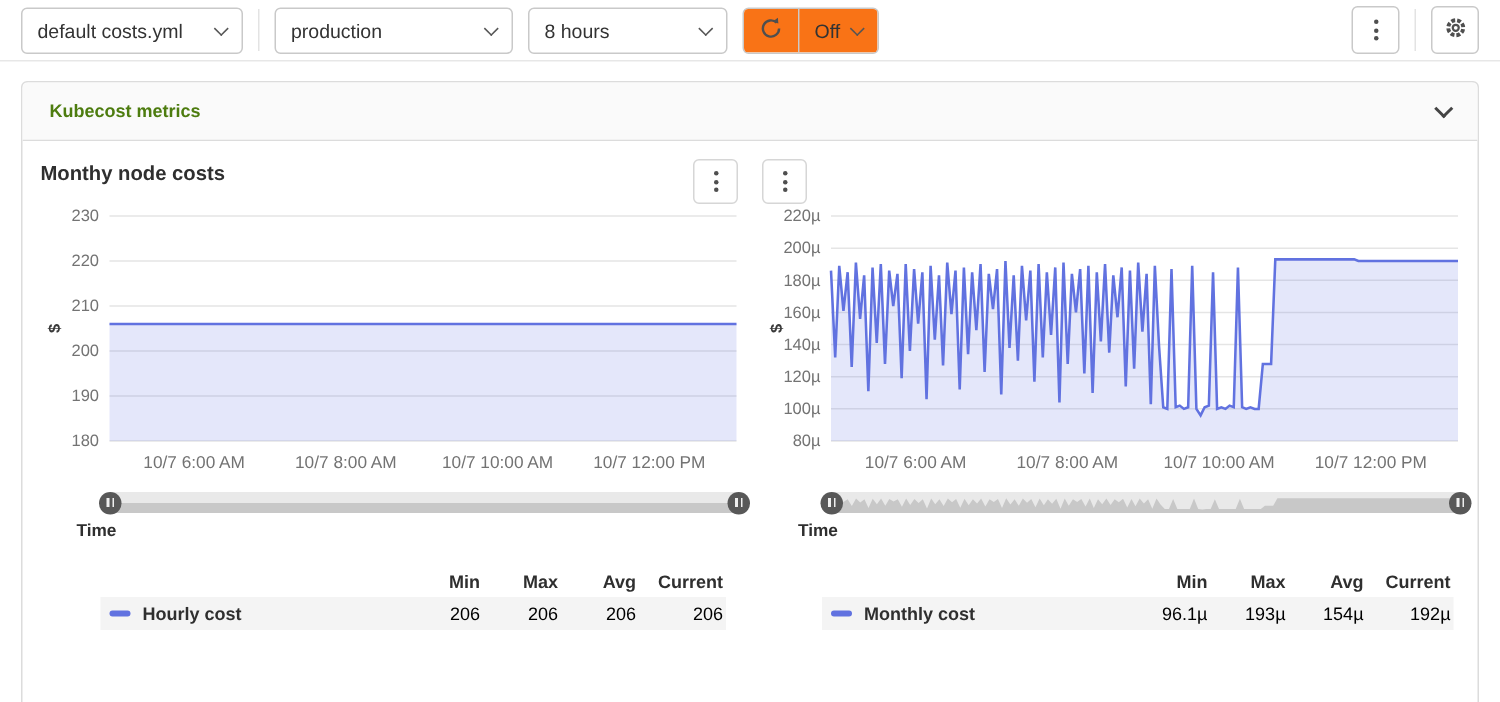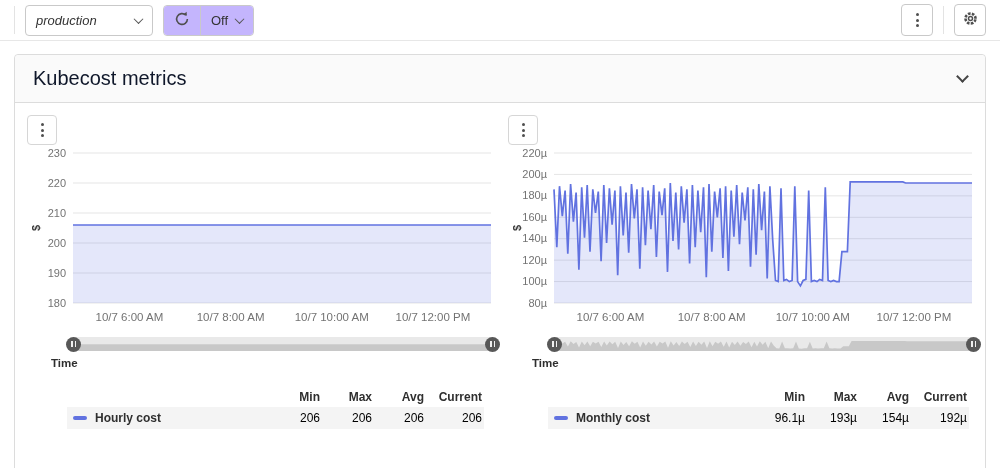--- a/index.html
+++ b/index.html
@@ -5,41 +5,41 @@
   * { margin:0; padding:0; box-sizing:border-box; }
   html,body { width:1000px; height:468px; overflow:hidden; background:#fff;
     font-family:"Liberation Sans", sans-serif; color:#333; }
 
   
   .toolbar { display:flex; align-items:center; gap:10px; padding:5px 14px;
     height:41px; border-bottom:1px solid #e7e7e7; background:#fff; }
   .dd { display:flex; align-items:center; justify-content:space-between;
     height:31px; border:1px solid #c9c9c9; border-radius:4px; background:#fff;
     padding:0 10px; font-size:13px; color:#333; cursor:pointer; }
-  .dd-dashboard { width:148px; } .dd-env { width:128px;font-style:italic; } .dd-range { width:133px; }
+  .dd-dashboard { width:148px; } .dd-env { width:159px; } .dd-range { width:133px; }
   .chev { width:7px; height:7px; border-right:1.6px solid #555; border-bottom:1.6px solid #555;
     transform:rotate(45deg) translate(-1px,-1px); display:inline-block; margin-left:8px; }
   .vdiv { width:1px; height:28px; background:#e3e3e3; }
   .btn-group { display:flex; height:31px; border:1px solid #c9c9c9; border-radius:4px; overflow:hidden; }
-  .btn-group button { background:#c4b5fd; border:none; display:flex; align-items:center;
+  .btn-group button { background:#f97316; border:none; display:flex; align-items:center;
     padding:0 10px; font-size:13px; color:#333; cursor:pointer; }
   .btn-group .refresh { border-right:1px solid #c9c9c9; }
   .spacer { flex:1; }
   .icon-btn { width:32px; height:32px; border:1px solid #c9c9c9; border-radius:4px;
     background:#fff; display:flex; align-items:center; justify-content:center; cursor:pointer; }
   .kebab-dots { display:flex; flex-direction:column; gap:2.5px; }
   .kebab-dots i { width:3px; height:3px; border-radius:50%; background:#4f4f4f; display:block; }
 
   
   .card { margin:13px 14px 0 14px; border:1px solid #dcdcdc; border-radius:4px 4px 0 0;
     height:600px; background:#fff; }
   .card-header { display:flex; align-items:center; justify-content:space-between;
     background:#fafafa; border-bottom:1px solid #dcdcdc; padding:12px 18px;
     border-radius:4px 4px 0 0; cursor:pointer; }
-  .card-header .title { font-size:20px; font-weight:normal; color:#0f172a; }
+  .card-header .title { font-size:12px; font-weight:bold; color:#4d7c0f; }
   .chev-big { width:9px; height:9px; border-right:2px solid #444; border-bottom:2px solid #444;
     transform:rotate(45deg); margin-top:-4px; }
 
   .card-body { display:flex; }
   .panel { width:50%; padding:12px 8px 0 12px; }
   .panel + .panel { padding-left:8px; }
   .panel-head { display:flex; align-items:flex-start; justify-content:space-between; height:32px; }
   .panel-head h3 { font-size:13.5px; font-weight:bold; color:#2f2f2f; padding-top:2px; }
   .kebab-btn { width:30px; height:30px; border:1px solid #d6d6d6; border-radius:4px;
     background:#fff; display:flex; align-items:center; justify-content:center; cursor:pointer; }
@@ -66,23 +66,31 @@
     font-weight:bold; color:#2f2f2f; }
   .legend .swatch { width:14px; height:3.5px; border-radius:2px; }
   .legend .col { width:52px; text-align:right; color:#000000; }
   .legend .col.current { width:60px; padding-right:2px; }
   .legend-row.head .col { font-weight:bold; color:#2f2f2f; }
 </style>
 </head>
 <body>
 
 <div class="toolbar">
+  <div class="dd dd-dashboard">
+    <span>default costs.yml</span>
+    <span class="chev"></span>
+  </div>
   <div class="vdiv"></div>
   <div class="dd dd-env">
     <span>production</span>
+    <span class="chev"></span>
+  </div>
+  <div class="dd dd-range">
+    <span>8 hours</span>
     <span class="chev"></span>
   </div>
   <div class="btn-group">
     <button class="refresh">
       <span>
         <svg width="16" height="16" viewBox="0 0 16 16">
           <path d="M13.4 8 a5.4 5.4 0 1 1 -1.6 -3.85" fill="none" stroke="#4f4f4f" stroke-width="1.6"></path>
           <path d="M12.6 0.8 L12.9 4.7 L9.2 3.4 Z" fill="#4f4f4f"></path>
         </svg>
       </span>
@@ -113,20 +121,21 @@
 
 <div class="card">
   <div class="card-header">
     <span class="title">Kubecost metrics</span>
     <span class="chev-big"></span>
   </div>
   <div class="card-body">
 
     <section class="panel">
       <div class="panel-head">
+        <h3>Monthy node costs</h3>
         <button class="kebab-btn">
           <span class="kebab-dots">
               <i></i>
               <i></i>
               <i></i>
             </span>
         </button>
       </div>
       <svg class="plot" id="plot0" width="470" height="188" viewBox="0 0 470 188">
           <line x1="46" y1="6" x2="464" y2="6" stroke="#e5e5e5" stroke-width="1"></line>

